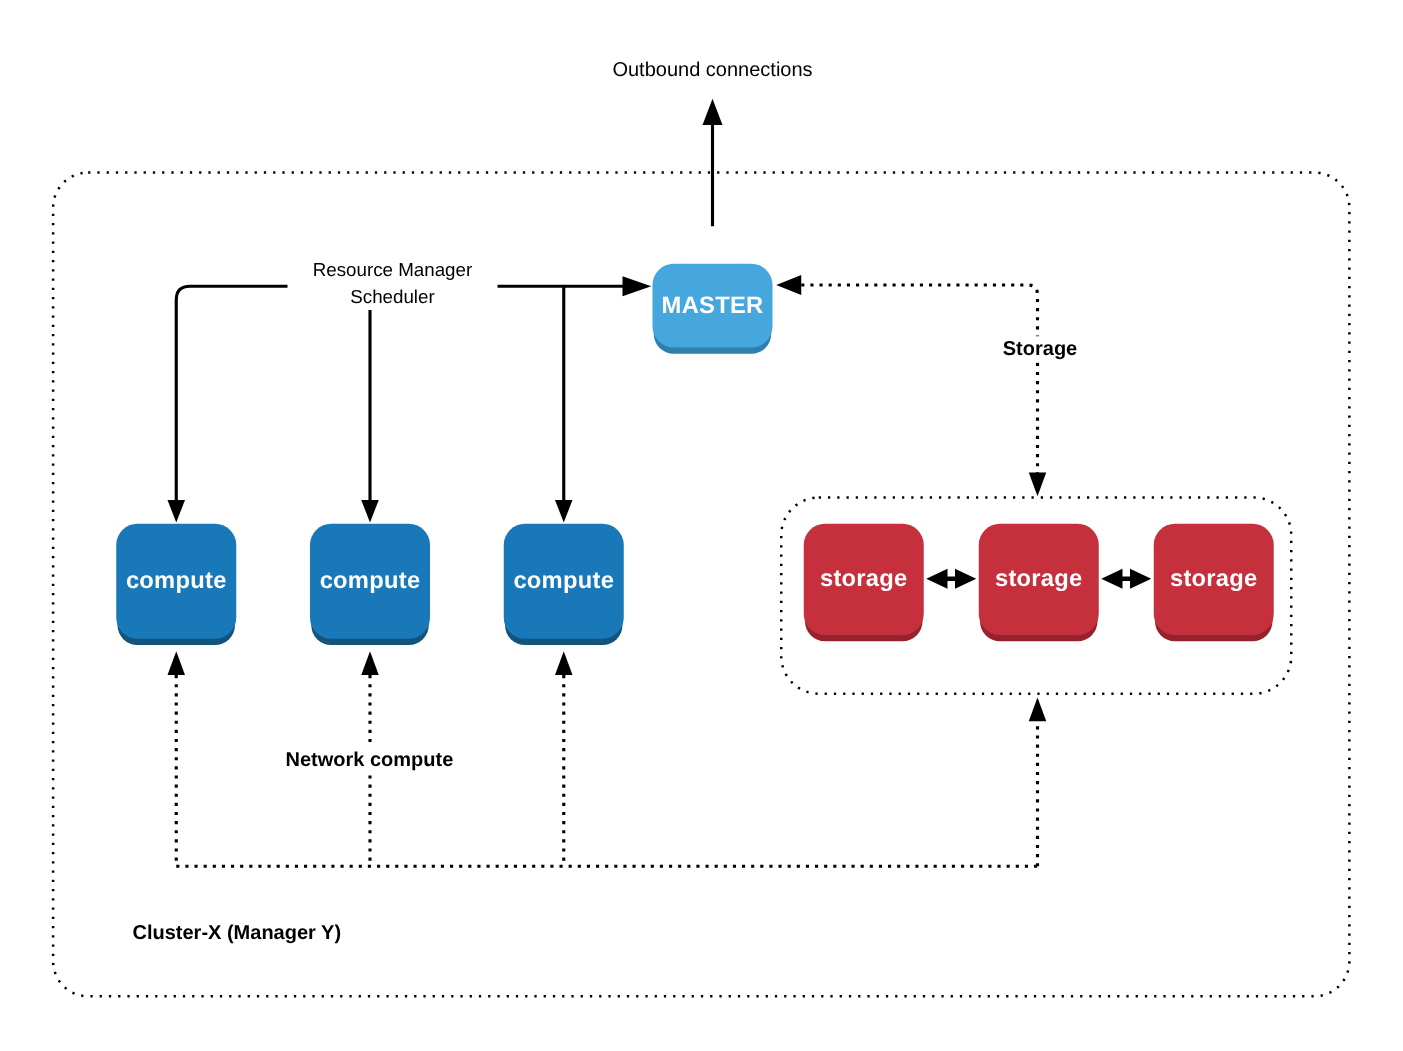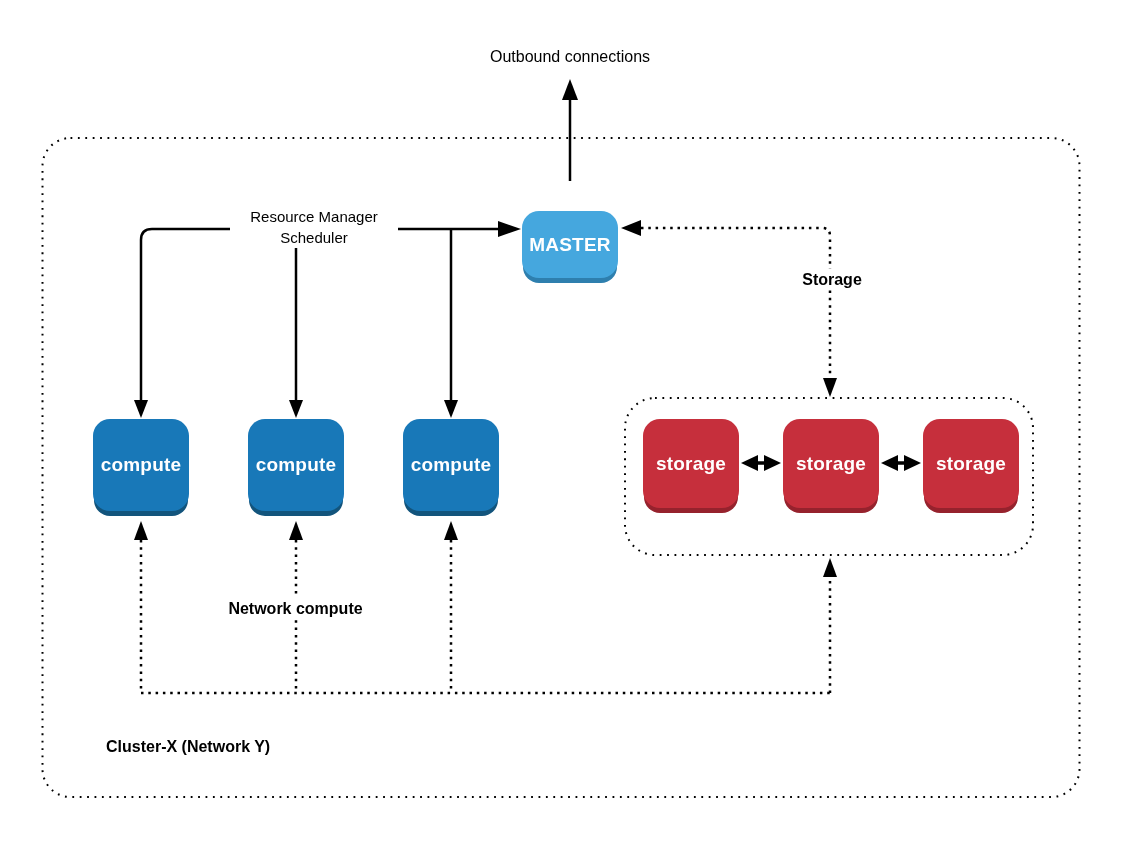--- a/index.html
+++ b/index.html
@@ -167,15 +167,15 @@
     <div>Resource Manager</div>
     <div>Scheduler</div>
   </div>
 
   <div class="lbl outbound">Outbound connections</div>
 
   <div class="lbl storage-edge">Storage</div>
 
   <div class="lbl network">Network compute</div>
 
-  <div class="lbl cluster">Cluster-X (Network Y)</div>
+  <div class="lbl cluster">Cluster-X (Manager Y)</div>
 
 </div>
 
 </body></html>

